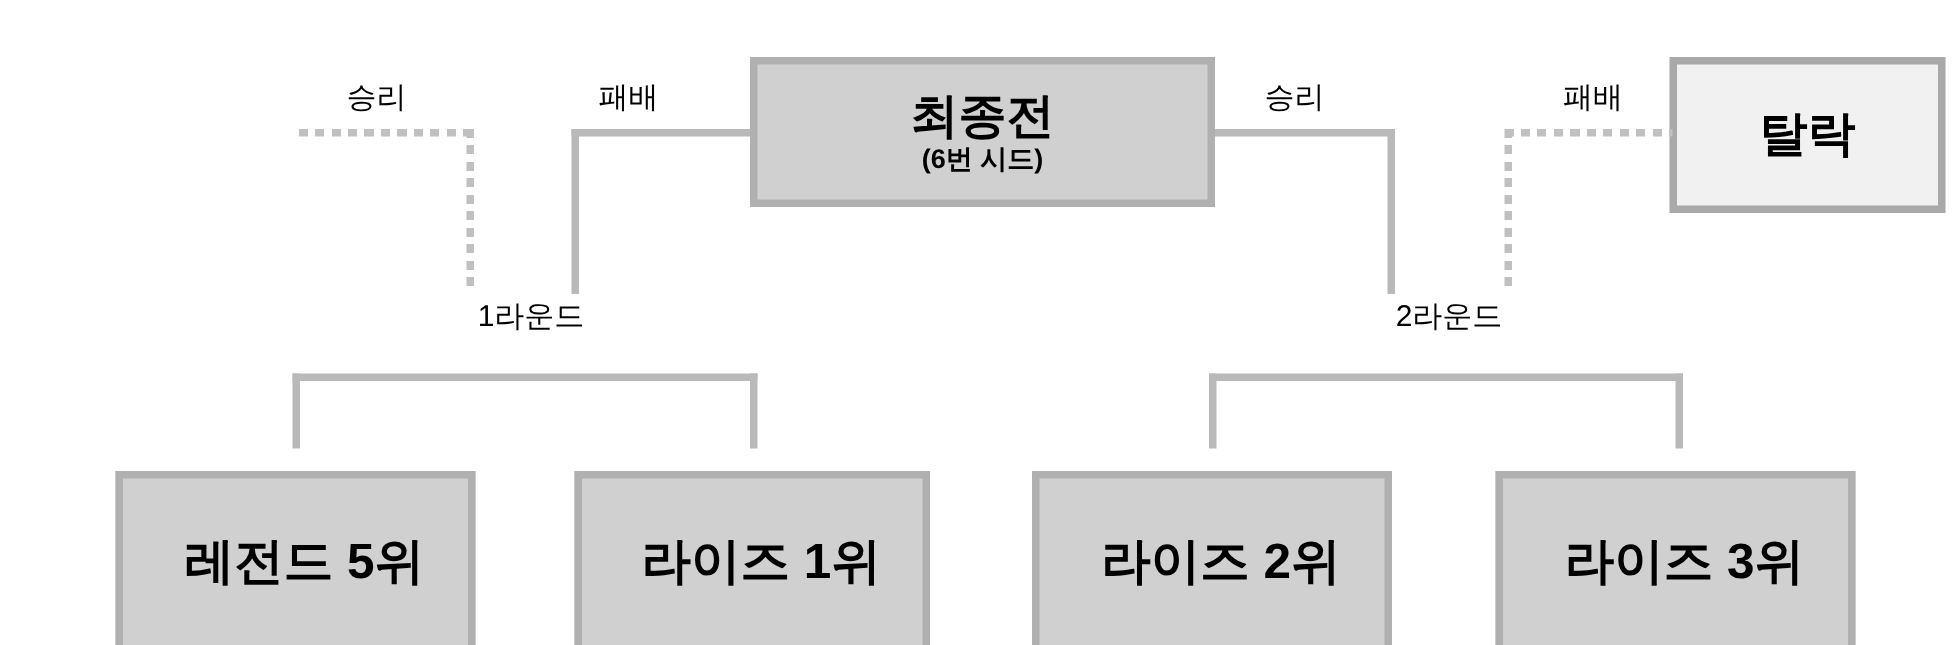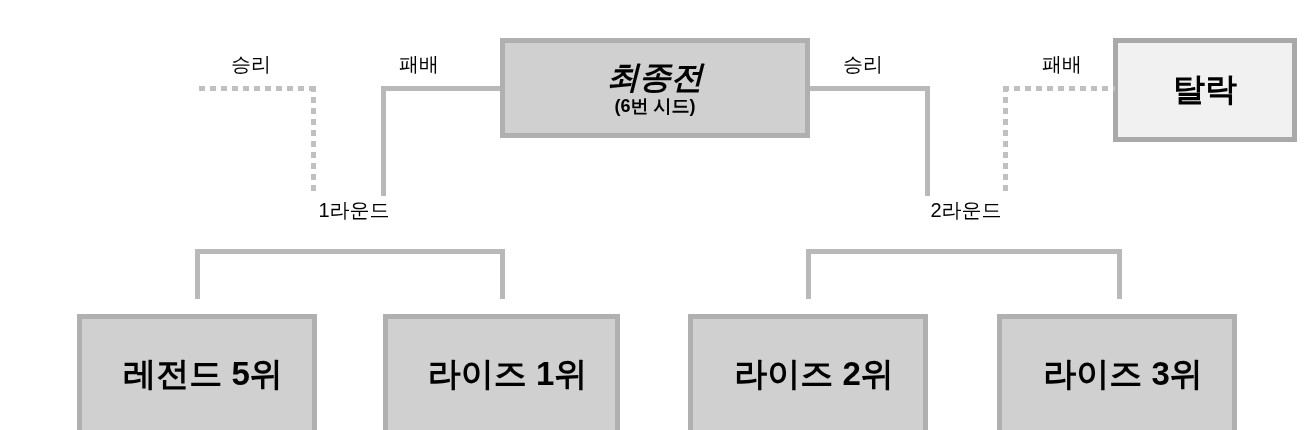--- a/index.html
+++ b/index.html
@@ -18,21 +18,21 @@
     align-items:center; justify-content:center;
     text-align:center;
     font-weight:bold;
     color:#000;
   }
   .light { background:#f1f1f1; border:5px solid #a9a9a9; }
   .dark  { background:#d0d0d0; border:5px solid #b0b0b0; }
 
   .po    { left:13px;   top:38px;  width:186px; height:100px; font-size:31px; line-height:1.25; }
   .final { left:500px;  top:38px;  width:310px; height:100px; }
-  .final .title    { font-size:32px; line-height:1.15;font-style:italic; }
+  .final .title    { font-size:32px; line-height:1.15; }
   .final .subtitle { font-size:18px; line-height:1.15; }
   .elim  { left:1113px; top:38px;  width:184px; height:104px; font-size:32px; }
 
   .team  { top:314px; width:240px; height:121px; font-size:33px;padding-left:12px; }
   .t1 { left:77px;  }
   .t2 { left:383px; width:237px; }
   .t3 { left:688px; }
   .t4 { left:997px; }
 
   .solid-h { position:absolute; height:5px; background:#b9b9b9; }

